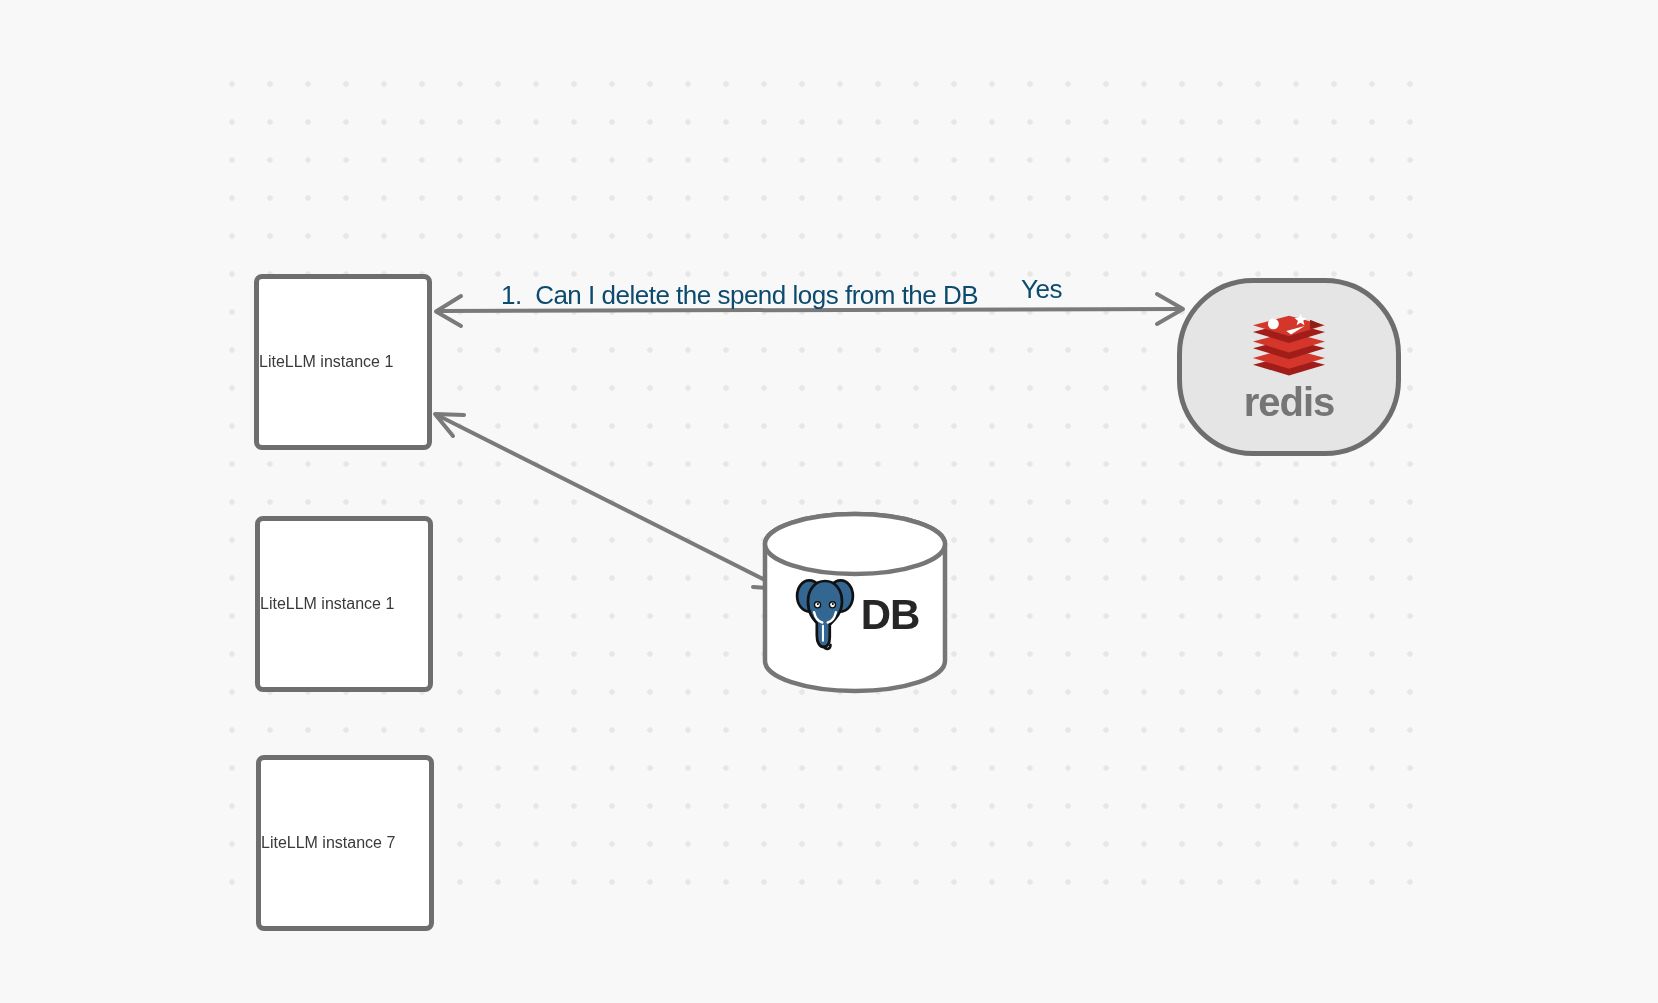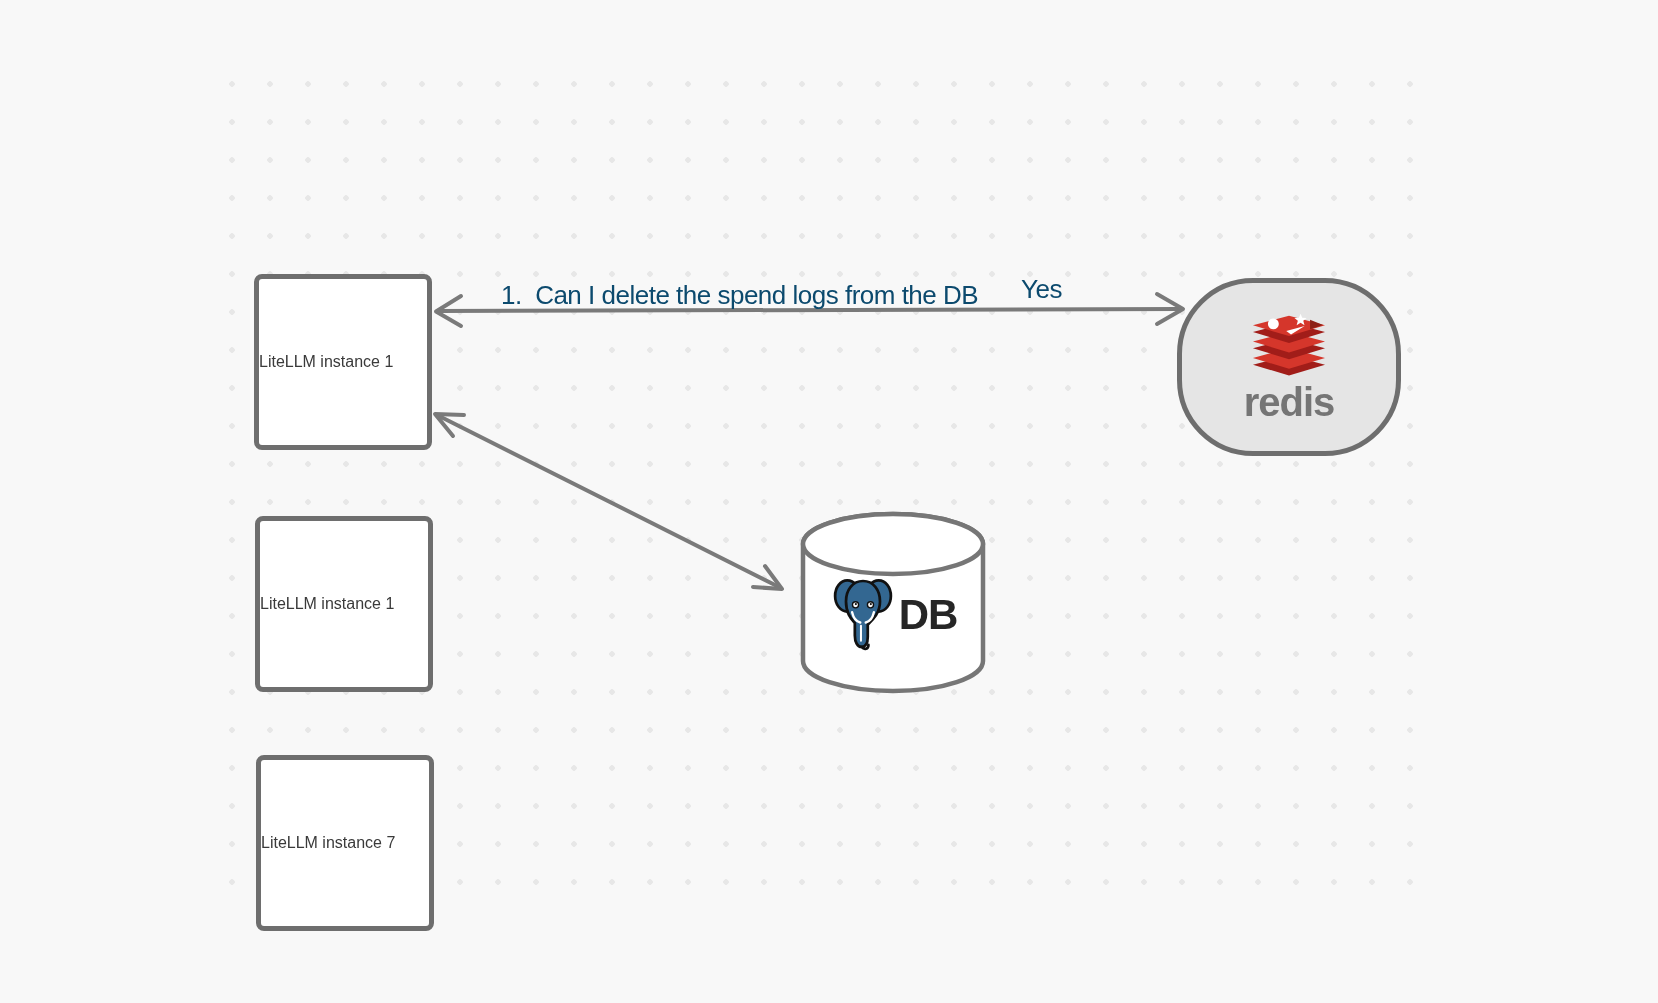--- a/index.html
+++ b/index.html
@@ -11,21 +11,21 @@
     background:#ffffff;border:5px solid #6e6e6e;border-radius:8px;
     display:flex;align-items:center;}
   .litellm-box span{font-size:16px;color:#3a3a3a;}
   #box1{left:254px;top:274px;}
   #box2{left:255px;top:516px;}
   #box3{left:256px;top:755px;}
   #redis-node{position:absolute;left:1177px;top:278px;width:224px;height:178px;box-sizing:border-box;
     background:#e5e5e5;border:5px solid #6e6e6e;border-radius:76px;
     display:flex;flex-direction:column;align-items:center;justify-content:center;}
   #redis-node .wordmark{font-size:40px;font-weight:bold;color:#757575;letter-spacing:-1px;line-height:1;margin-top:1px;}
-  #db-node{position:absolute;left:798px;top:511px;width:190px;height:184px;}
+  #db-node{position:absolute;left:760px;top:511px;width:190px;height:184px;}
   #db-content{position:absolute;left:12px;top:62px;width:166px;display:flex;align-items:center;justify-content:center;}
   #db-content .db-label{font-size:42px;font-weight:600;color:#262626;letter-spacing:-1px;margin-left:2px;}
   .edge-label{position:absolute;font-size:26px;font-weight:normal;color:#0c4a6e;
     letter-spacing:-0.5px;line-height:27px;white-space:pre;}
   #edge1-label{left:501px;top:282px;}
   #edge1-response{left:1021px;top:276px;}
   #edge2-label{left:571px;top:456px;}
   #arrows{position:absolute;left:0;top:0;pointer-events:none;}
   svg{display:block;}
 </style>

